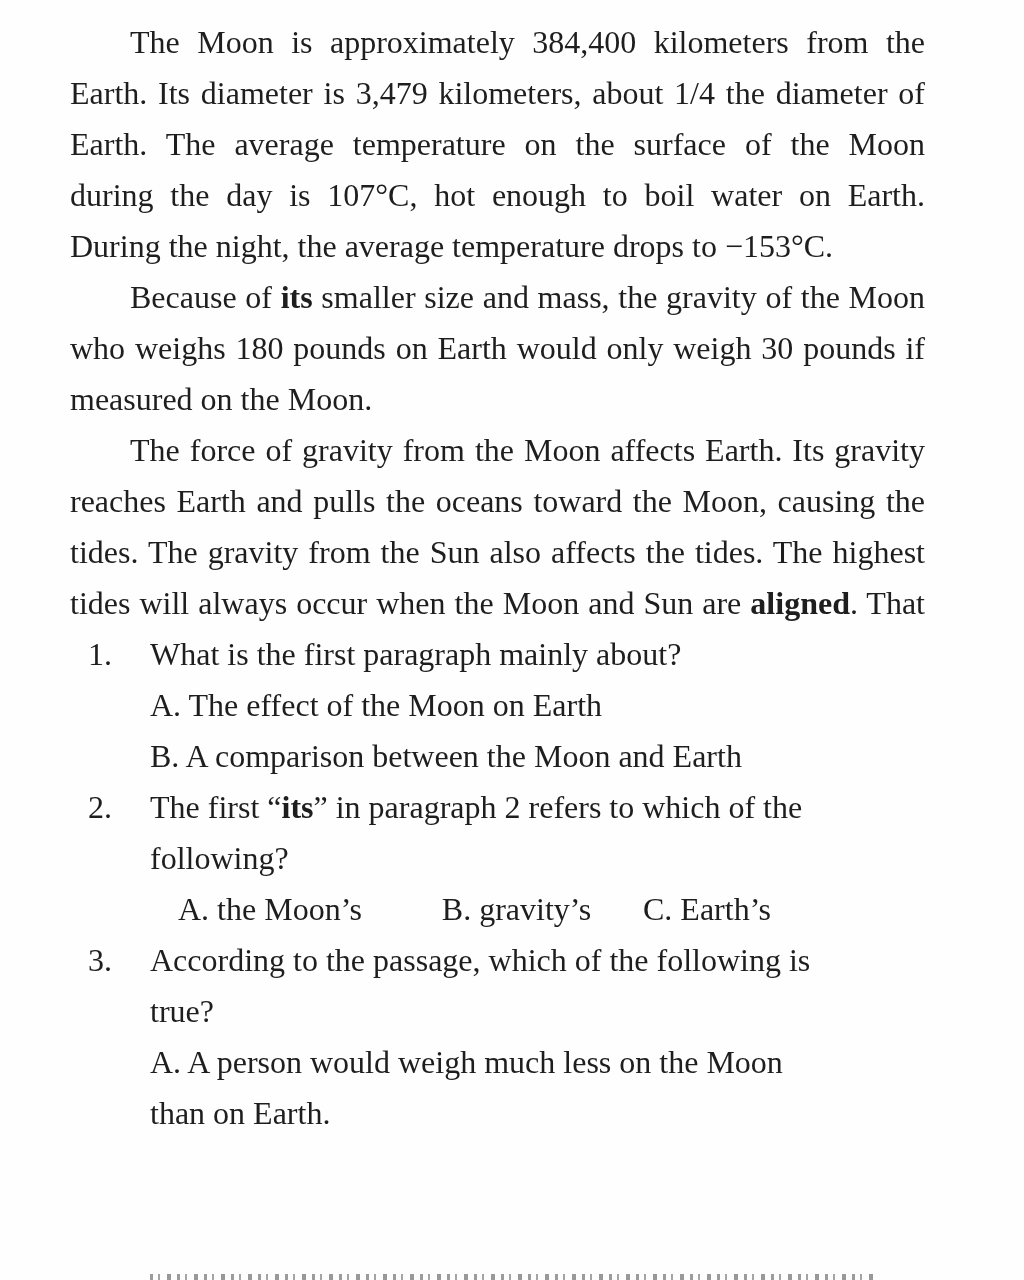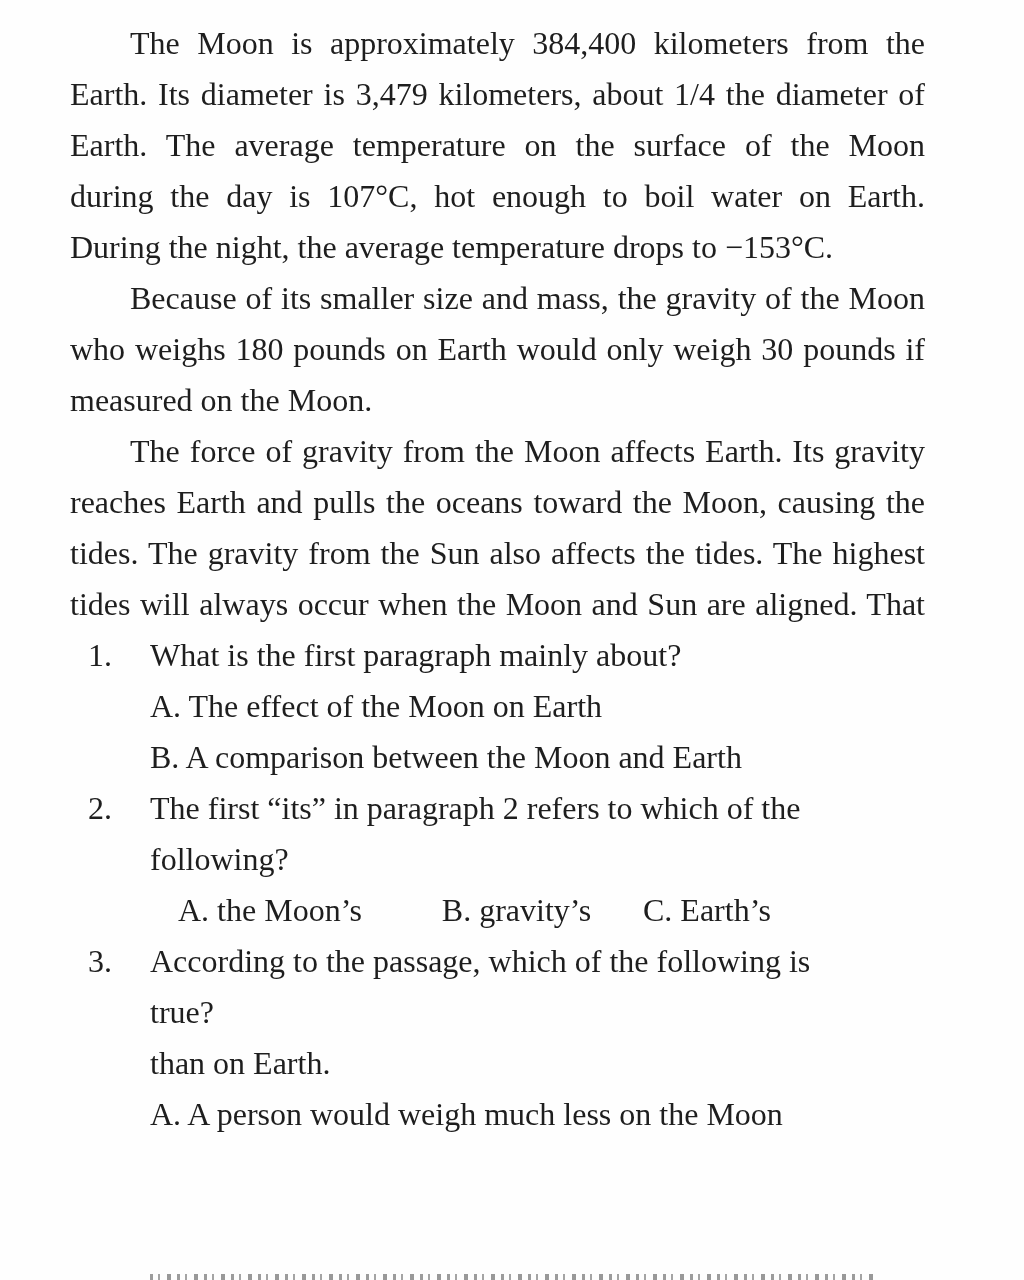--- a/index.html
+++ b/index.html
@@ -7,36 +7,36 @@
     position: relative;
     width: 1024px;
     height: 1280px;
     overflow: hidden;
     background: #fefefe;
     font-family: "Liberation Serif", "DejaVu Serif", serif;
     color: #1e1e1e;
     font-size: 32px;
     filter: blur(0.3px);
   }
-  .content { padding-top: 2px; margin-top: 16px; }
+  .content { padding-top: 17px; }
 
   
   .passage { margin-left: 70px; width: 855px; }
   .paragraph { margin: 0; }
   .pline {
     line-height: 51px;
     height: 51px;
     text-align: justify;
     text-align-last: justify;
     white-space: normal;
     overflow: hidden;
   }
   .pline.first { padding-left: 60px; width: 795px; }
   .pline.last { text-align: right; text-align-last: left; }
-  .b { font-weight: normal; }
+  .b { font-weight: bold; }
 
   
   .questions { margin-left: 88px; }
   .question { display: flex; }
   .qnum { width: 62px; flex: none; line-height: 51px; }
   .qbody { flex: 1; }
   .qline { line-height: 51px; height: 51px; overflow: hidden; }
   .opt-row { line-height: 51px; height: 51px; white-space: nowrap; }
   .opt-slot { display: inline-block; text-align: center; }
   .slot0 { width: 240px; }
@@ -96,20 +96,20 @@
             <div class="qline"><span>The first “</span><span class="b">its</span><span>” in paragraph 2 refers to which of the</span></div>
             <div class="qline"><span>following?</span></div>
             <div class="opt-row"><span class="opt-slot slot0">A. the Moon’s</span><span class="opt-slot slot1">B. gravity’s</span><span class="opt-slot slot2">C. Earth’s</span></div>
           </div>
         </div>
         <div class="question">
           <div class="qnum">3.</div>
           <div class="qbody">
             <div class="qline"><span>According to the passage, which of the following is</span></div>
             <div class="qline"><span>true?</span></div>
+            <div class="qline">A. A person would weigh much less on the Moon</div>
             <div class="qline">than on Earth.</div>
-            <div class="qline">A. A person would weigh much less on the Moon</div>
           </div>
         </div>
       </div>
   </div>
   <div class="cutoff"></div>
 </div>
 
 </body></html>

